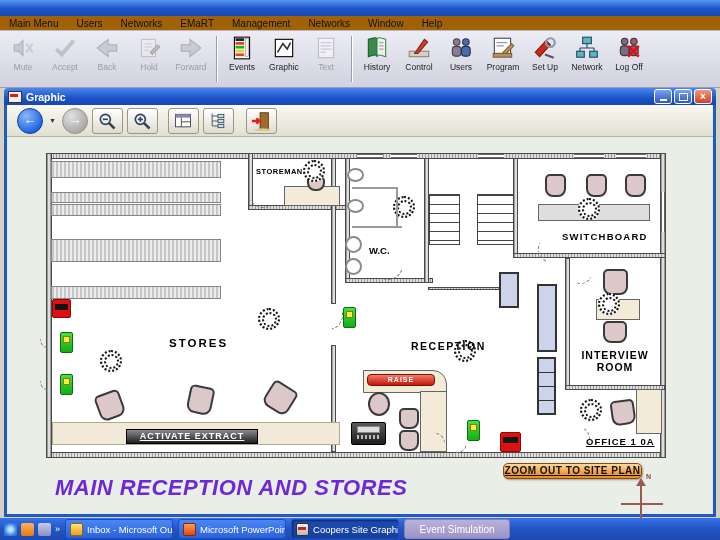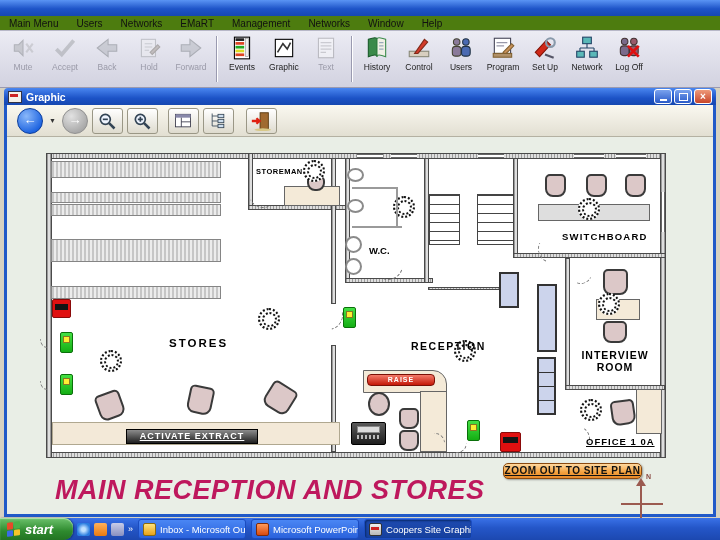--- a/index.html
+++ b/index.html
@@ -5,21 +5,21 @@
   html,body{margin:0;padding:0}
   body{width:720px;height:540px;position:relative;overflow:hidden;
        font-family:"Liberation Sans",sans-serif;background:#d6d2c2;}
   .abs{position:absolute;box-sizing:border-box}
 
   
   .titlebar{left:0;top:0;width:720px;height:16px;
     background:linear-gradient(180deg,#5a94f4,#1e54c8 55%,#1648b0);
     color:#fff;font-size:10px;font-weight:bold;line-height:16px;padding-left:6px;
     text-shadow:1px 1px 1px #123;white-space:pre}
-  .menubar{left:0;top:16px;width:720px;height:15px;background:#4d7c0f;
+  .menubar{left:0;top:16px;width:720px;height:15px;background:#a16207;
     border-bottom:1px solid #b8b8c8;display:flex;align-items:center;font-size:10px;color:#111}
   .menuitem{padding:0 9px;line-height:15px}
   .toolbar{left:0;top:31px;width:720px;height:57px;
     background:linear-gradient(180deg,#ececf4,#d2d2e0);border-bottom:1px solid #9a9ab0;
     display:flex;align-items:flex-start;padding:4px 0 0 2px}
   .tbtn{width:42px;text-align:center;font-size:8.5px;color:#222;flex:0 0 auto}
   .tbtn .ticon{width:26px;height:26px;margin:0 auto 1px}
   .tbtn.disabled{color:#9a9aa8}
   .tbtn.disabled .ticon{opacity:.45;filter:grayscale(.8)}
   .tsep{width:1px;height:46px;background:#9a9ab0;box-shadow:1px 0 0 #fff;margin:1px 4px;flex:0 0 auto}
@@ -81,21 +81,21 @@
   .arc{border:1px dashed #777;border-radius:50%;border-color:#777 transparent transparent transparent}
   .rlabel{color:#000;font-weight:bold;white-space:nowrap;font-family:"Liberation Sans",sans-serif}
   .btn-red{background:linear-gradient(180deg,#f47a6a,#c41808);border:1px solid #7a0f06;border-radius:4px;
     color:#fff;font-size:7px;font-weight:bold;text-align:center;letter-spacing:1px;line-height:10px;overflow:hidden}
   .btn-dark{background:linear-gradient(180deg,#8c8c8c,#1f1f1f);border:1px solid #000;
     color:#fff;font-size:9px;font-weight:bold;text-align:center;text-decoration:underline;
     letter-spacing:1px;line-height:13px;overflow:hidden}
   .btn-orange{background:linear-gradient(180deg,#ffd9a0,#f4a03c 60%,#e8892a);border:1px solid #8a4a10;
     border-radius:5px;color:#111;font-size:10px;font-weight:bold;text-align:center;
     text-decoration:underline;letter-spacing:.5px;line-height:14px;box-shadow:1px 1px 2px rgba(0,0,0,.35);overflow:hidden}
-  .plantitle{font-size:27px;font-weight:bold;font-style:italic;color:#be185d;letter-spacing:.5px;white-space:nowrap}
+  .plantitle{font-size:22px;font-weight:bold;font-style:italic;color:#6d28d9;letter-spacing:.5px;white-space:nowrap}
   .compass-line{background:#9b5a50}
 
   
   .taskbar{left:0;top:518px;width:720px;height:22px;
     background:linear-gradient(180deg,#3a72e8,#2456c8 45%,#1c48b0);display:flex;align-items:center}
   .startbtn{width:66px;height:22px;border-radius:0 9px 9px 0;flex:0 0 auto;
     background:linear-gradient(180deg,#6cc26c,#2e8a2e 60%,#237423);
     box-shadow:inset 0 1px 1px #aee4ae,1px 0 2px rgba(0,0,0,.4);
     color:#fff;font-weight:bold;font-style:italic;font-size:13px;
     display:flex;align-items:center;gap:4px;padding-left:7px}
@@ -430,42 +430,36 @@
 <div class="abs" style="left:619px;top:474px;width:46px;height:46px">
   <span class="abs rlabel" style="left:27px;top:-1px;font-size:7px;color:#8a4a42">N</span>
   <div class="abs" style="left:17px;top:4px;width:0;height:0;border-left:5px solid transparent;border-right:5px solid transparent;border-bottom:8px solid #9b5a50"></div>
   <div class="abs compass-line" style="left:21px;top:11px;width:2px;height:34px"></div>
   <div class="abs compass-line" style="left:2px;top:29px;width:42px;height:2px"></div>
 </div>
 
 <span class="abs plantitle" style="left:55px;top:475px">MAIN RECEPTION AND STORES</span>
 
 <div class="abs taskbar">
-  <div class="startbtn">
-    <span class="winflag">
-      <div style="background:#e84a2a"></div>
-        <div style="background:#4ab24a"></div>
-      <div style="background:#3a6ae8"></div>
-        <div style="background:#f4c42a"></div>
-    </span>
-    <span>start</span>
-  </div>
   <span class="qicon" style="background:radial-gradient(circle,#bfe0ff 20%,#2a7de0 70%)"></span>
   <span class="qicon" style="background:linear-gradient(#ffb05a,#e87a10)"></span>
   <span class="qicon" style="background:linear-gradient(#c8cce8,#8890c0)"></span>
   <span class="chev">»</span>
 
   <div class="taskbtn">
     <span class="tico" style="background:linear-gradient(#ffe27a,#e8a21a);border:1px solid #8a6a10"></span>
     <span>Inbox - Microsoft Out...</span>
   </div>
   <div class="taskbtn">
     <span class="tico" style="background:linear-gradient(#ff9a5a,#d84a10);border:1px solid #802a08"></span>
     <span>Microsoft PowerPoint ...</span>
   </div>
   <div class="taskbtn active">
     <span class="tico" style="background:linear-gradient(#f0f0f0,#b8b8b8);border:1px solid #333;position:relative">
         <span style="position:absolute;left:1px;top:3px;width:8px;height:3px;background:#c22"></span>
       </span>
     <span>Coopers Site Graphic...</span>
   </div>
+  <div class="taskbtn sim">
+    <span>Event Simulation</span>
+  </div>
 
 </div>
 
 </body></html>

